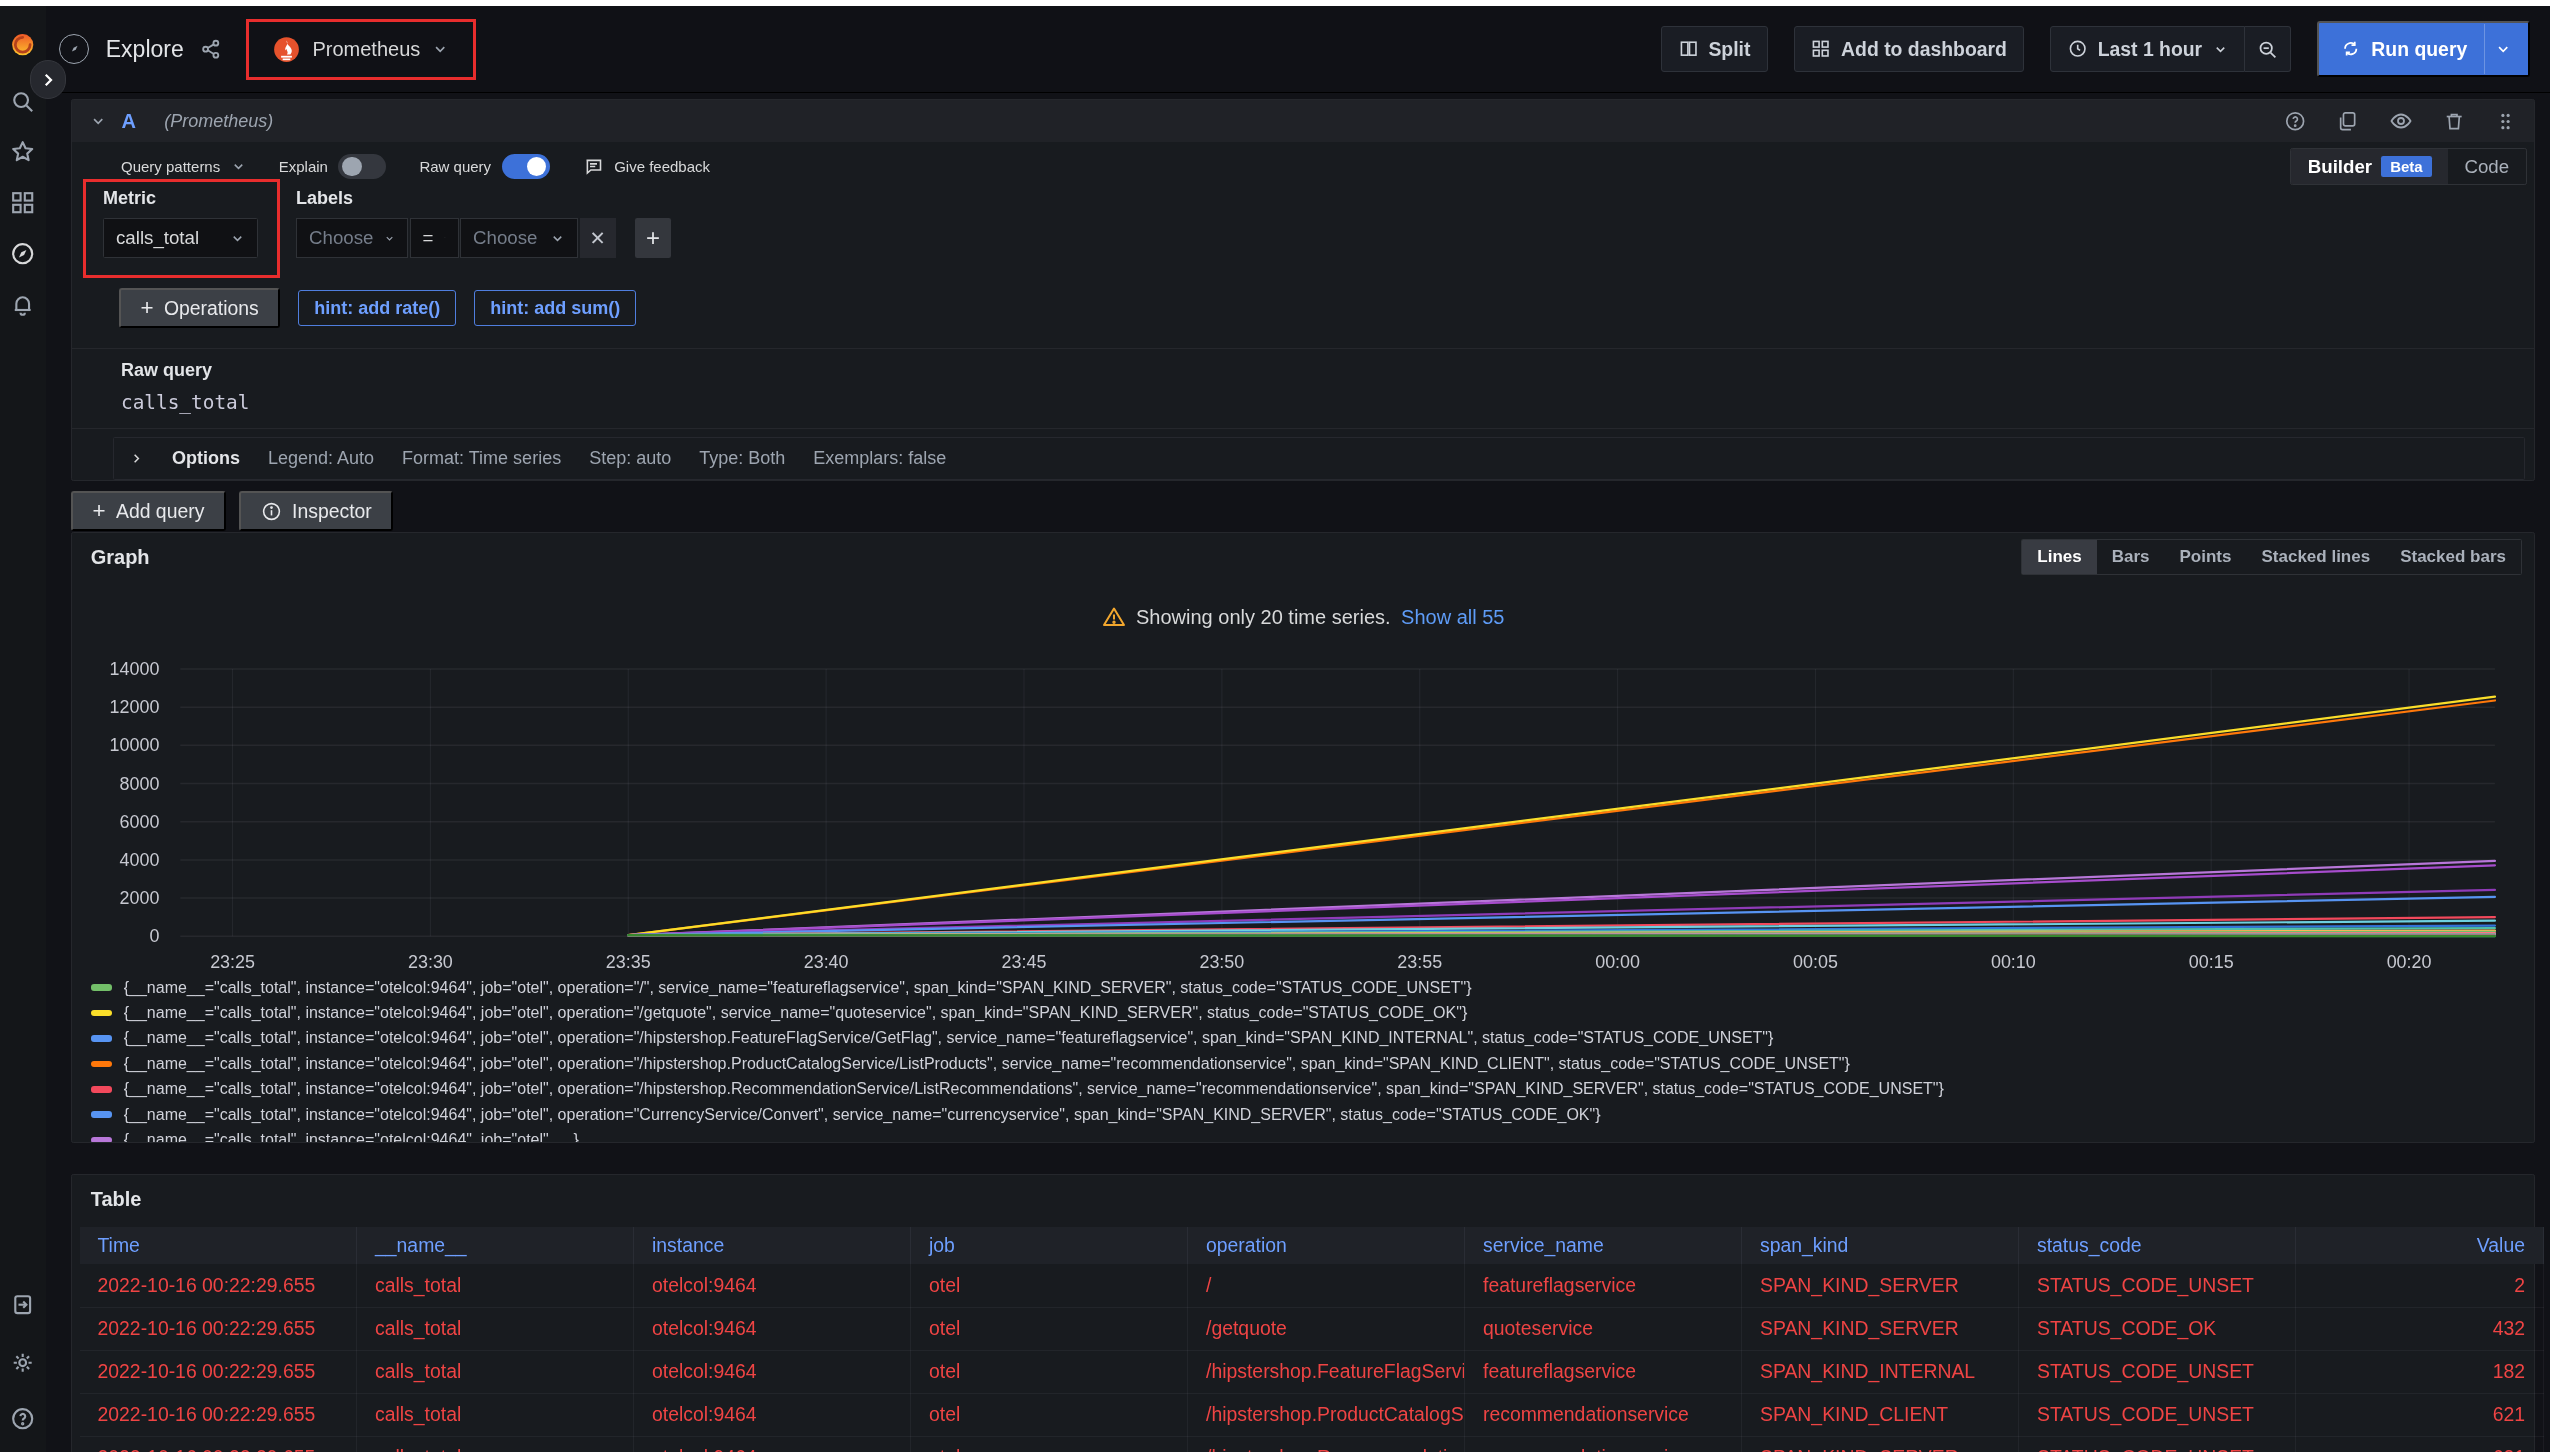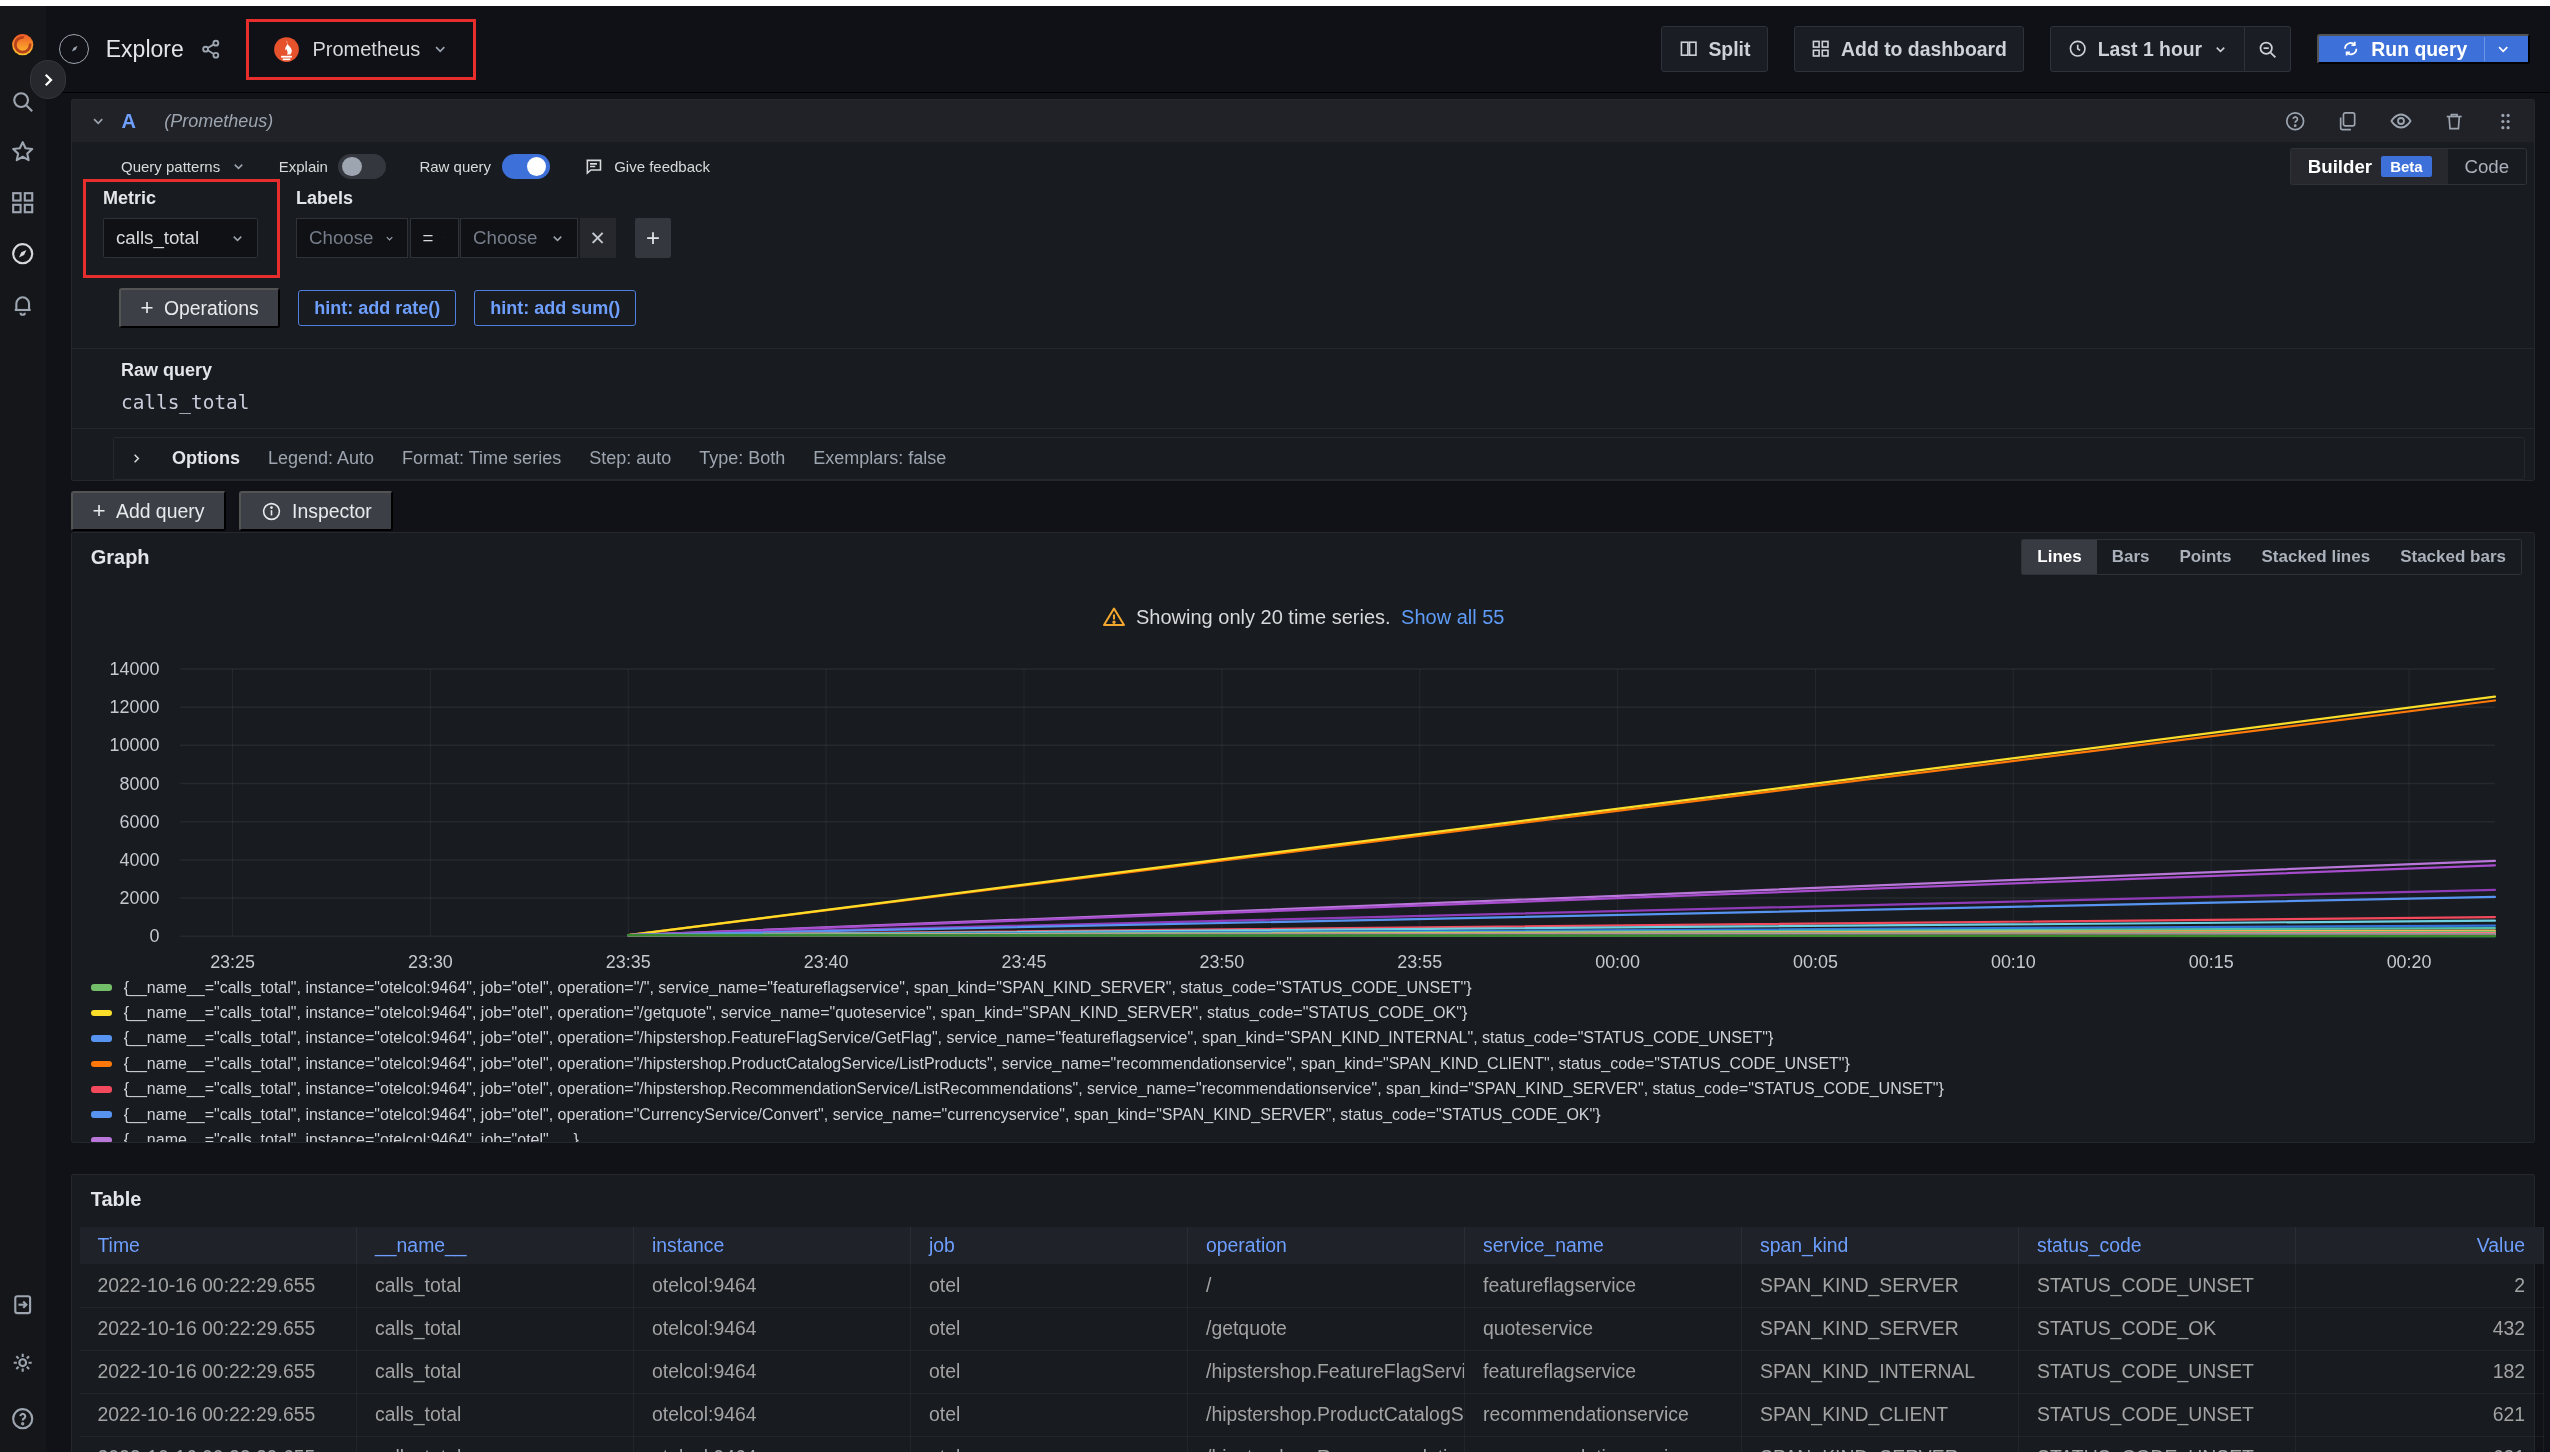--- a/index.html
+++ b/index.html
@@ -24,21 +24,21 @@
   .share-ic{color:#9da5b0;}
   .ds-picker{display:flex;align-items:center;gap:12px;border:3.7px solid var(--accent-red);
     padding:0 24px;height:61px;margin-left:7.5px;}
   .ds-name{font-size:20px;color:#d8d9da;}
   .nav-right{margin-left:auto;display:flex;align-items:center;gap:26px;margin-right:20px;}
   .btn-dark{height:46px;background:#1a1d24;border:0.7px solid #2e323a;border-radius:3px;
     display:flex;align-items:center;gap:10.5px;padding:0 16.4px;font-size:19.4px;font-weight:600;color:#cdd2da;}
   .time-group{display:flex;}
   .time-group .btn-dark:first-child{border-top-right-radius:0;border-bottom-right-radius:0;}
   .time-group .btn-dark:last-child{border-left:none;border-top-left-radius:0;border-bottom-left-radius:0;padding:0 12px;}
-  .btn-run{height:30px;background:var(--primary-blue);border-radius:3px;display:flex;align-items:center;
+  .btn-run{height:56px;background:var(--primary-blue);border-radius:3px;display:flex;align-items:center;
     color:#fff;font-size:19.4px;font-weight:600;overflow:hidden;}
   .btn-run .main{display:flex;align-items:center;gap:10.5px;padding:0 16.4px;}
   .btn-run .caret{display:flex;align-items:center;padding:0 10.5px;height:100%;border-left:0.7px solid rgba(255,255,255,.25);}
 
   
   .query-panel{position:absolute;left:71px;top:99px;width:2464px;height:382px;background:#181b1f;
     border:0.7px solid #25272c;border-radius:2.2px;}
   .qa-band{position:absolute;left:0;top:0;width:100%;height:42px;background:#202227;
     display:flex;align-items:center;padding:0 18px;gap:15px;}
   .ref-id{color:#6e9fff;font-size:20px;font-weight:600;}
@@ -97,21 +97,21 @@
   .legend-row{display:flex;align-items:center;gap:12px;height:25.4px;}
   .swatch{width:21px;height:6.7px;border-radius:3px;flex:0 0 auto;}
   .legend-txt{font-size:16px;color:#d0d2da;white-space:nowrap;}
 
   
   .table-panel{position:absolute;left:71px;top:1174px;width:2464px;height:448px;background:#181b1f;
     border:0.7px solid #25272c;border-radius:2.2px;}
   .gtable{position:absolute;left:7.5px;top:52px;width:2449px;border-collapse:collapse;table-layout:fixed;}
   .gtable th{height:37px;background:#1f2228;color:#6e9fff;font-size:19.4px;font-weight:500;text-align:left;
     padding:0 18px;border-right:0.7px solid rgba(204,204,220,0.07);}
-  .gtable td{height:43px;font-size:19.4px;color:#a3a3a3;padding:0 18px;
+  .gtable td{height:43px;font-size:19.4px;color:#ef4444;padding:0 18px;
     border-right:0.7px solid rgba(204,204,220,0.06);border-bottom:0.7px solid rgba(204,204,220,0.06);
     white-space:nowrap;overflow:hidden;}
   .gtable .num{text-align:right;}
   svg{display:block;}
 </style>
 </head>
 <body>
 
 <div class="screen">
   <div class="top-white"></div>

